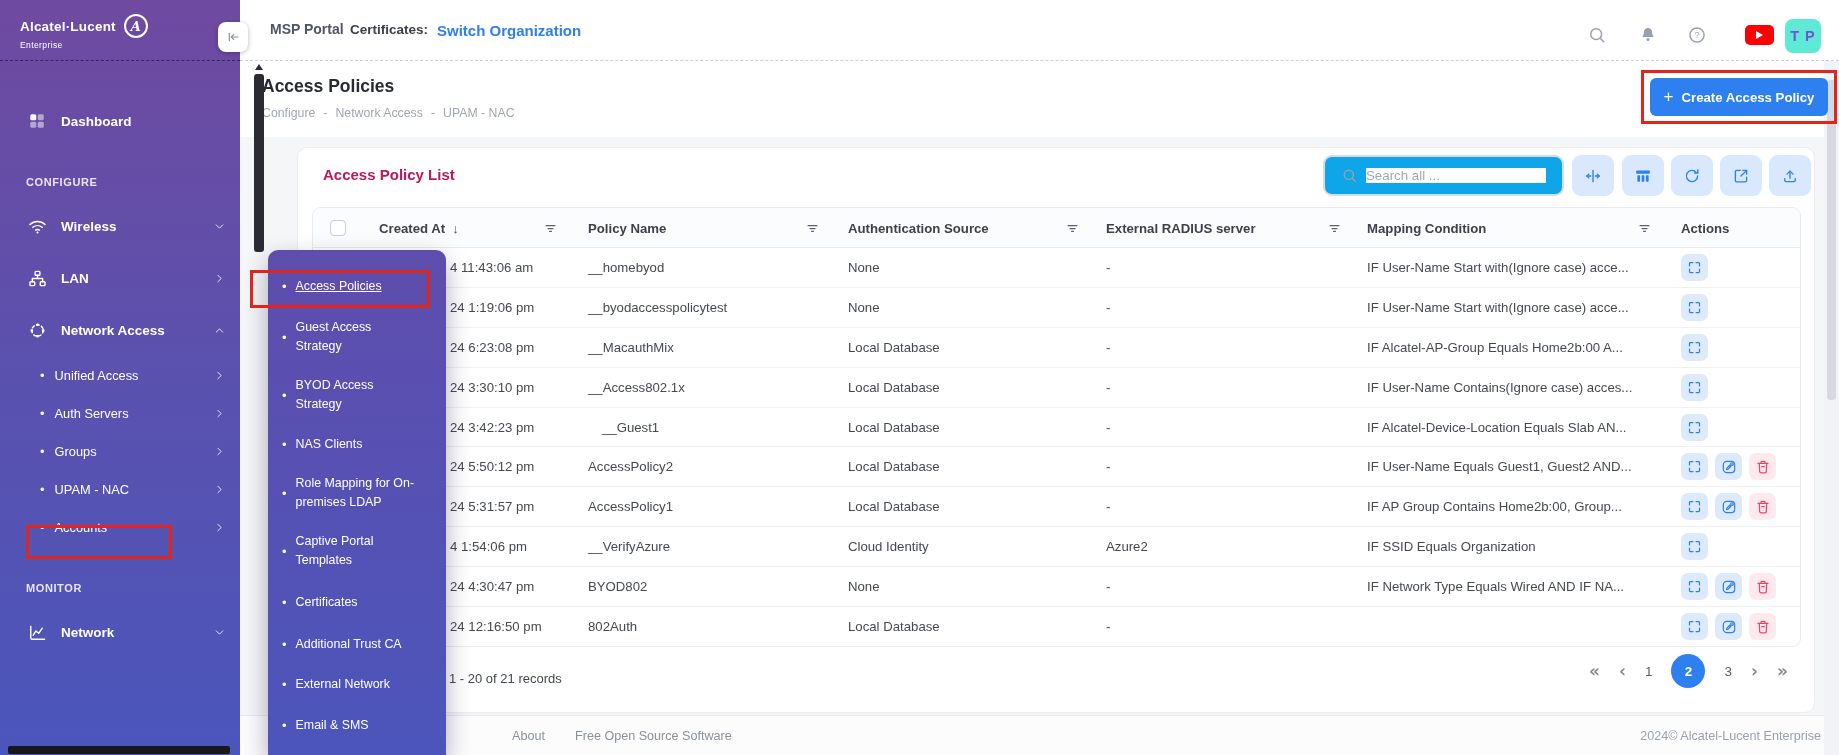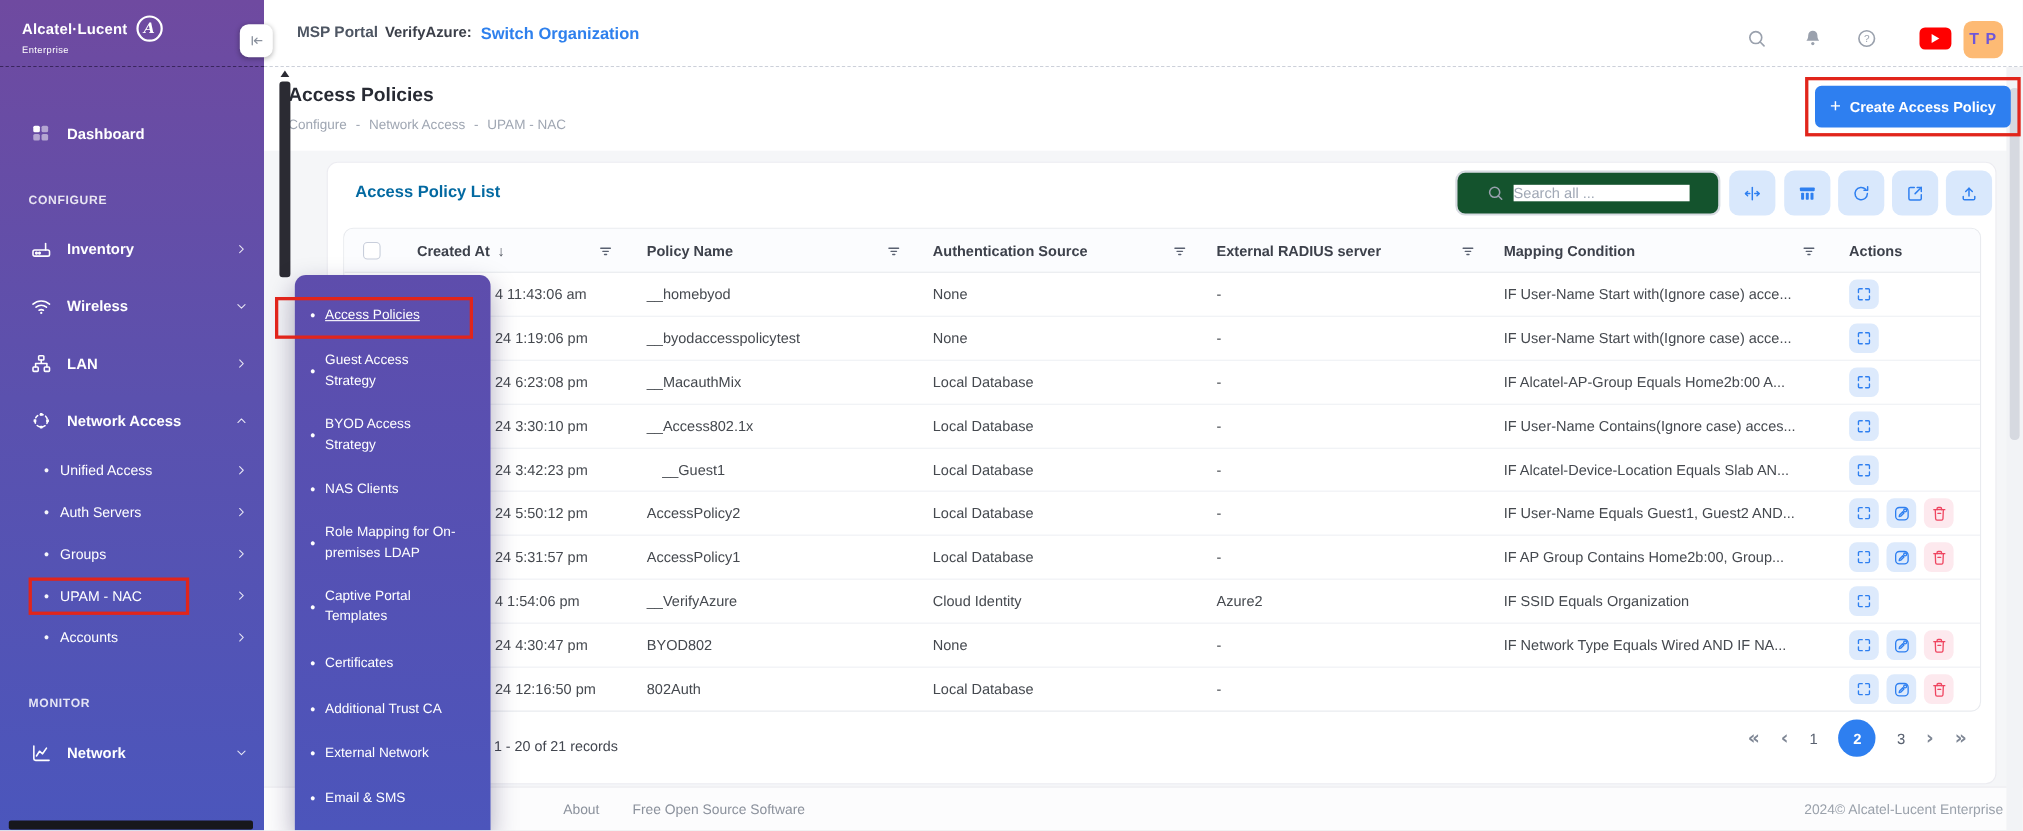--- a/index.html
+++ b/index.html
@@ -41,21 +41,21 @@
   .topbar { position:absolute; left:240px; top:0; width:1599px; height:61px; background:#fff;
     border-bottom:1px dashed #ccd0d9; z-index:2; }
   .tb-portal { position:absolute; left:30px; top:21px; font-size:14px; font-weight:700; color:#4e5663; }
   .tb-orglabel { position:absolute; left:110px; top:22px; font-size:13.5px; font-weight:700; color:#3a3e48; }
   .tb-orglink { position:absolute; left:197px; top:22px; font-size:15px; font-weight:700; color:#2e80ed; cursor:pointer; }
   .tb-icon { position:absolute; top:25px; width:20px; height:20px; color:#9aa1ad; cursor:pointer; }
   .yt { position:absolute; left:1505px; top:25px; width:29px; height:20px; background:#ff0000;
     border-radius:5px; display:flex; align-items:center; justify-content:center; cursor:pointer; }
   .yt-tri { width:0; height:0; border-top:4.5px solid transparent; border-bottom:4.5px solid transparent;
     border-left:7px solid #fff; }
-  .avatar { position:absolute; left:1545px; top:19px; width:36px; height:34px; background:#fdba74;
+  .avatar { position:absolute; left:1545px; top:19px; width:36px; height:34px; background:#5eead4;
     border-radius:8px; display:flex; align-items:center; justify-content:center;
     color:#6e56d9; font-weight:700; font-size:14.5px; letter-spacing:1px; cursor:pointer; }
 
   .collapse-btn { position:absolute; left:218px; top:22px; width:30px; height:30px; background:#fff;
     border:none; border-radius:8px; box-shadow:0 1px 5px rgba(0,0,0,.28); display:flex;
     align-items:center; justify-content:center; color:#8a919d; cursor:pointer; z-index:6; }
 
   
   .page-header { position:absolute; left:240px; top:61px; width:1599px; height:76px; background:#fff; z-index:1; }
   .pg-title { position:absolute; left:22px; top:15px; font-size:17.5px; font-weight:700; color:#272a33; }
@@ -66,23 +66,23 @@
     display:flex; align-items:center; justify-content:center; gap:8px; cursor:pointer; z-index:7;
     font-family:"Liberation Sans",sans-serif; }
   .create-btn .plus { font-size:17px; font-weight:400; }
 
   
   .hl-box { position:absolute; border:3px solid #e1251b; z-index:8; pointer-events:none; }
 
   
   .card { position:absolute; left:297px; top:147px; width:1518px; height:566px; background:#fff;
     border:1px solid #ececf1; border-radius:10px; z-index:1; }
-  .card-title { position:absolute; left:25px; top:18px; font-size:15px; font-weight:700; color:#0369a1; }
-  .search-box { position:absolute; left:1025px; top:7px; width:241px; height:41px; background:#14532d;
-    border:2px solid #d8dbe2; border-radius:9px; display:flex; align-items:center; gap:8px; padding:0 26px; }
+  .card-title { position:absolute; left:25px; top:18px; font-size:15px; font-weight:700; color:#be185d; }
+  .search-box { position:absolute; left:1025px; top:7px; width:241px; height:41px; background:#0ea5e9;
+    border:2px solid #d8dbe2; border-radius:9px; display:flex; align-items:center; gap:8px; padding:0 16px; }
   .search-box svg { flex:none; color:#98a0ad; }
   .search-box input { border:none; outline:none; width:100%; font-size:13.3px; color:#3c4049;
     font-family:"Liberation Sans",sans-serif; }
   .search-box input::placeholder { color:#a0a8b5; }
   .tool-btn { position:absolute; top:7px; width:42px; height:41px; background:#d9e8fc; border:none;
     border-radius:9px; display:flex; align-items:center; justify-content:center; color:#2e7ff0; cursor:pointer; }
 
   
   .tablewrap { position:absolute; left:14px; top:59px; width:1489px; height:440px;
     border:1px solid #e9ebef; border-radius:9px; overflow:hidden; background:#fff; }
@@ -157,36 +157,20 @@
               <rect x="3" y="13" width="8" height="8" rx="2" fill="currentColor" stroke="none" opacity=".5"></rect>
               <rect x="13" y="13" width="8" height="8" rx="2" fill="currentColor" stroke="none" opacity=".5"></rect>
             </svg>
           </span>
           <span>Dashboard</span>
         </div>
         <div class="side-section">CONFIGURE</div>
         <div class="side-item">
           <span class="s-icon">
             <svg width="19" height="19" viewBox="0 0 24 24" fill="none" stroke="currentColor" stroke-width="1.8" stroke-linecap="round" stroke-linejoin="round">
-              <rect x="2.5" y="13" width="19" height="7" rx="2"></rect>
-              <circle cx="6.5" cy="16.5" r=".9" fill="currentColor"></circle>
-              <circle cx="10" cy="16.5" r=".9" fill="currentColor"></circle>
-              <path d="M17 13V5.5"></path>
-            </svg>
-          </span>
-          <span>Inventory</span>
-          <span class="chev">
-            <svg width="13" height="13" viewBox="0 0 24 24" fill="none" stroke="currentColor" stroke-width="1.8" stroke-linecap="round" stroke-linejoin="round">
-              <path d="m9 6 6 6-6 6"></path>
-            </svg>
-          </span>
-        </div>
-        <div class="side-item">
-          <span class="s-icon">
-            <svg width="19" height="19" viewBox="0 0 24 24" fill="none" stroke="currentColor" stroke-width="1.8" stroke-linecap="round" stroke-linejoin="round">
               <path d="M2.5 9.5a14 14 0 0 1 19 0"></path>
               <path d="M6 13a9.5 9.5 0 0 1 12 0"></path>
               <path d="M9.5 16.5a5 5 0 0 1 5 0"></path>
               <circle cx="12" cy="19.5" r="1.3" fill="currentColor" stroke="none"></circle>
             </svg>
           </span>
           <span>Wireless</span>
           <span class="chev">
             <svg width="13" height="13" viewBox="0 0 24 24" fill="none" stroke="currentColor" stroke-width="1.8" stroke-linecap="round" stroke-linejoin="round">
               <path d="m6 9 6 6 6-6"></path>
@@ -287,21 +271,21 @@
           </span>
         </div>
       </div>
   </nav>
   <div class="bottom-bar"></div>
   <div class="strip-arrow"></div>
   <div class="dark-strip"></div>
 
   <header class="topbar">
     <span class="tb-portal">MSP Portal</span>
-    <span class="tb-orglabel">VerifyAzure:</span>
+    <span class="tb-orglabel">Certificates:</span>
     <a class="tb-orglink">Switch Organization</a>
     <span class="tb-icon" style="left:1347px" id="tb-search"><svg width="20" height="20" viewBox="0 0 24 24" fill="none" stroke="currentColor" stroke-width="1.8" stroke-linecap="round" stroke-linejoin="round">
           <circle cx="11" cy="11" r="6.5"></circle>
           <path d="m15.8 15.8 4.2 4.2"></path>
         </svg></span>
     <span class="tb-icon" style="left:1398px" id="tb-bell"><svg width="20" height="20" viewBox="0 0 24 24" fill="none" stroke="currentColor" stroke-width="1.8" stroke-linecap="round" stroke-linejoin="round">
           <path d="M12 3.5a5 5 0 0 0-5 5c0 3.2-.8 4.5-2 6h14c-1.2-1.5-2-2.8-2-6a5 5 0 0 0-5-5Z" fill="currentColor" stroke="none"></path>
           <circle cx="12" cy="17.5" r="1.8" fill="currentColor" stroke="none"></circle>
         </svg></span>
     <span class="tb-icon" style="left:1447px" id="tb-help"><svg width="20" height="20" viewBox="0 0 24 24" fill="none" stroke="currentColor" stroke-width="1.8" stroke-linecap="round" stroke-linejoin="round">

